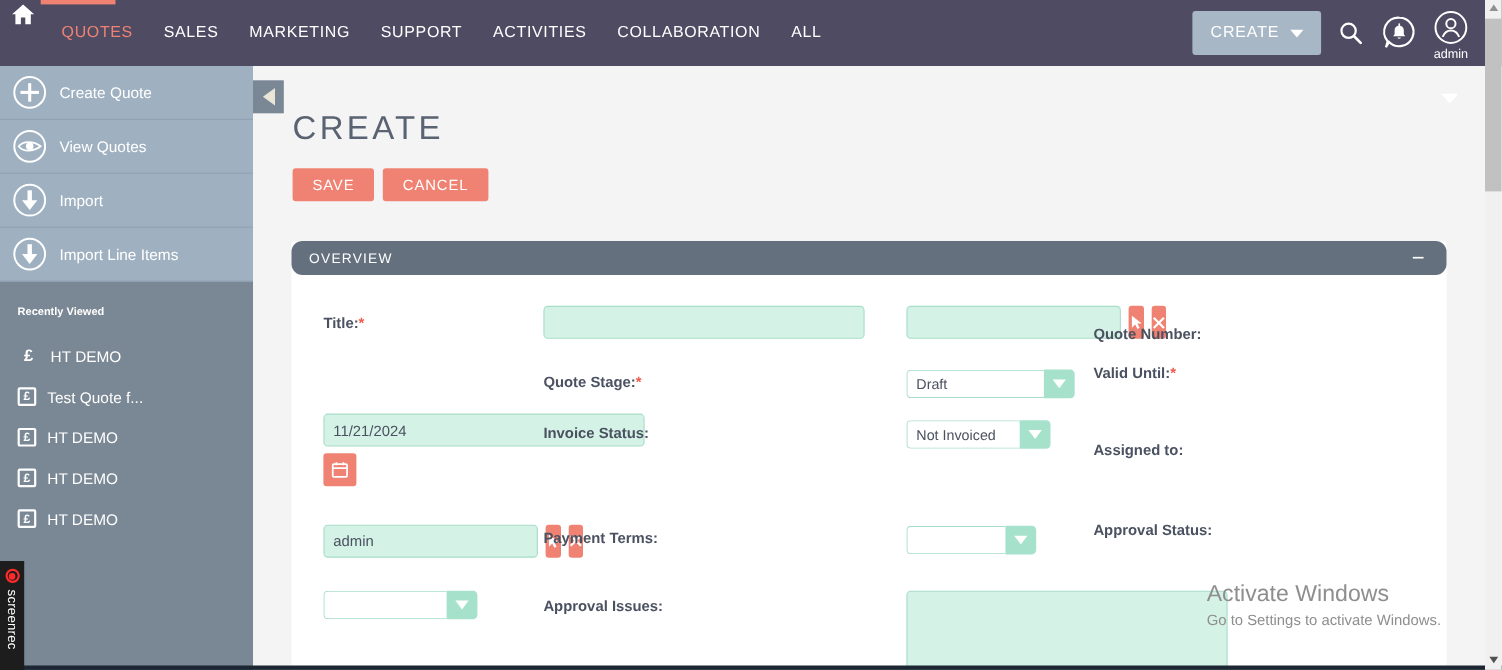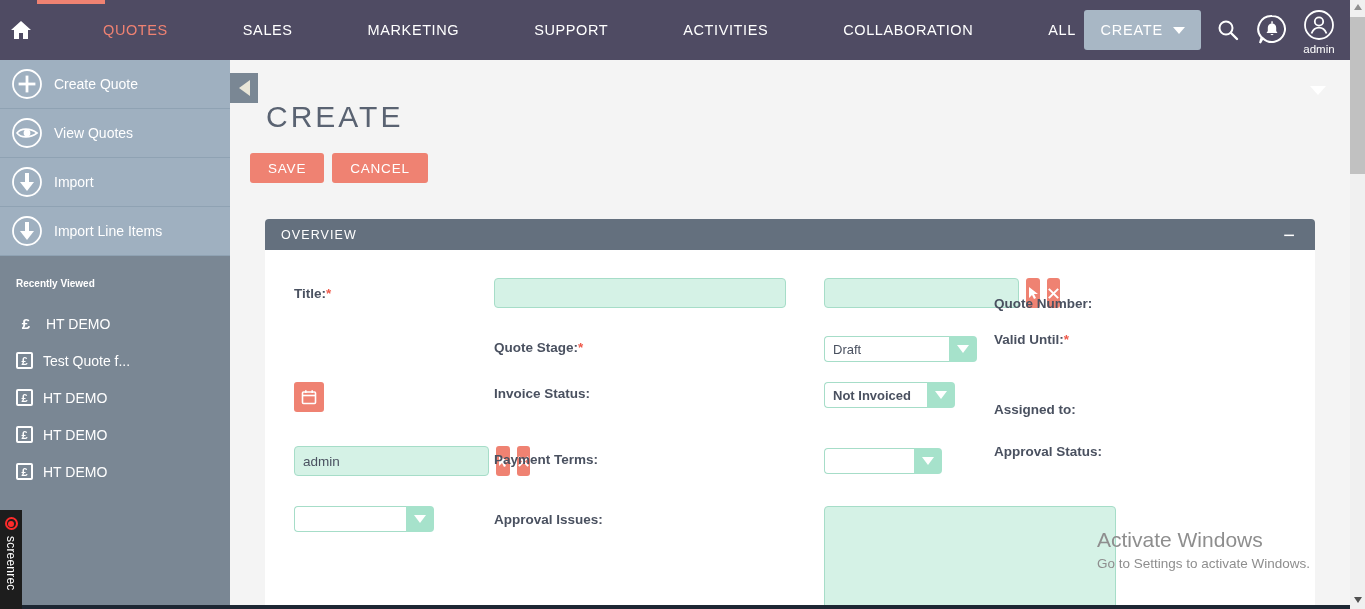--- a/index.html
+++ b/index.html
@@ -8,21 +8,21 @@
     overflow: hidden;
     font-family: "Liberation Sans", sans-serif;
     background: #f4f4f4;
   }
 
   
   #topbar {
     position: absolute; top: 0; left: 0;
     width: 1365px; height: 60px;
     background: #4f4b63;
-    display: flex; align-items: center; gap: 47px;
+    display: flex; 
   }
   #nav-accent {
     position: absolute; top: 0; left: 37px;
     width: 68px; height: 4px; background: #ef8272;
   }
   #home-icon {
     margin-left: 8px; margin-right: 8px;
     width: 26px; height: 26px;
     display: flex; align-items: center; justify-content: center;
     cursor: pointer;
@@ -136,39 +136,40 @@
   #content {
     position: absolute; top: 60px; left: 230px;
     width: 1120px; height: 549px;
     background: #f4f4f4;
     overflow: hidden;
   }
   #page-title {
     color: #5a6372; font-size: 30px; font-weight: normal;
     letter-spacing: 3px; margin: 40px 0 0 36px;
   }
-  #action-bar { margin: 19px 0 0 20px; display: flex; gap: 8px; }
+  #action-bar { margin: 19px 0 0 36px; display: flex; gap: 8px; }
   .btn-primary {
     background: #ef8272; color: #ffffff; border: none;
     border-radius: 3px; height: 30px; padding: 0 18px;
     font-size: 13.5px; letter-spacing: .8px; cursor: pointer;
     font-family: "Liberation Sans", sans-serif;
   }
 
   #panel {
     position: absolute; left: 35px; top: 159px;
     width: 1050px; min-height: 420px;
     background: #ffffff;
     border-top-left-radius: 4px; border-top-right-radius: 4px;
   }
   #panel-head {
     height: 31px; background: #64707e;
     border-top-left-radius: 4px; border-top-right-radius: 4px;
     display: flex; align-items: center; justify-content: space-between;
     padding: 0 20px 0 16px;
+    border-radius: 10px;
   }
   #panel-title { color: #ffffff; font-size: 12.5px; letter-spacing: 1.1px; }
   #panel-minimize {
     color: #ffffff; font-size: 20px; line-height: 10px; cursor: pointer;
     font-weight: 300;
   }
 
   #form-grid {
     display: grid;
     grid-template-columns: 200px 330px 170px 390px;
@@ -481,35 +482,36 @@
           <span class="sel-arrow">
               <i class="caret"></i>
             </span>
         </span>
       </div>
 
       <div class="lbl" style="padding-top:10px;">
         <span>Valid Until:</span><span class="req">*</span>
       </div>
       <div class="fieldcell">
+        <input class="inp" style="width: 292px; height: 30px;" value="11/21/2024">
         <div style="margin-top:6px;">
           <button class="sq-btn">
             <svg width="16" height="16" viewBox="0 0 16 16">
               <rect x="1.5" y="3" width="13" height="11.5" rx="1" fill="none" stroke="#ffffff" stroke-width="1.6"></rect>
               <line x1="1.5" y1="6.5" x2="14.5" y2="6.5" stroke="#ffffff" stroke-width="1.6"></line>
               <line x1="4.8" y1="1.3" x2="4.8" y2="4" stroke="#ffffff" stroke-width="1.6"></line>
               <line x1="11.2" y1="1.3" x2="11.2" y2="4" stroke="#ffffff" stroke-width="1.6"></line>
             </svg>
           </button>
         </div>
       </div>
       <div class="lbl" style="padding-top:10px;">Invoice Status:</div>
       <div class="fieldcell" style="padding-top:6px;">
         <span class="sel-wrap">
-          <span class="sel-text" style="width:103px;font-weight:bold;">Not Invoiced</span>
+          <span class="sel-text" style="width:103px;">Not Invoiced</span>
           <span class="sel-arrow">
               <i class="caret"></i>
             </span>
         </span>
       </div>
 
       <div class="lbl" style="padding-top:26px;">Assigned to:</div>
       <div class="fieldcell inline" style="padding-top:18px;">
         <input class="inp" style="width: 205px; height: 30px;" value="admin">
         <button class="sq-btn">

